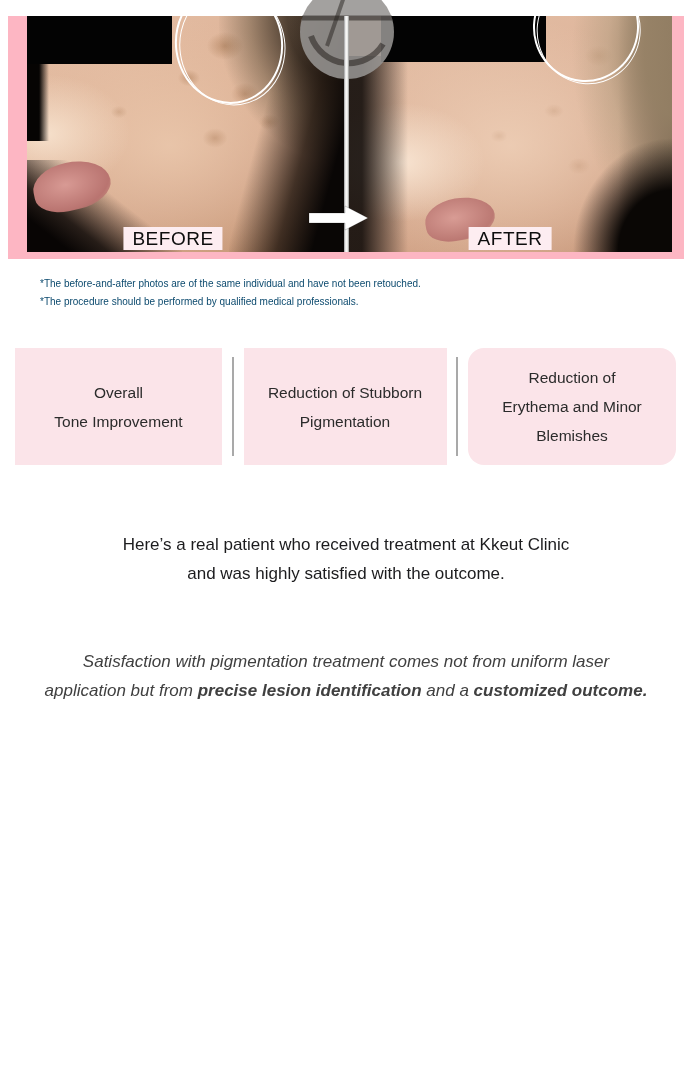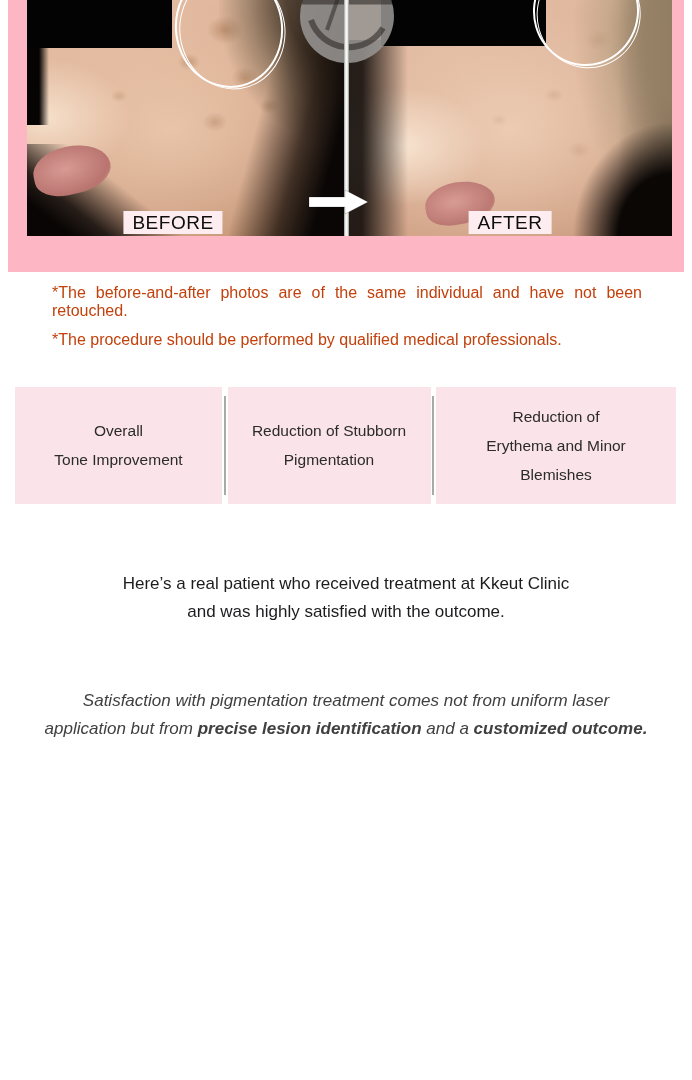--- a/index.html
+++ b/index.html
@@ -5,21 +5,21 @@
   * { box-sizing: border-box; }
   html,body { margin:0; padding:0; }
   body {
     width:692px; height:1080px; overflow:hidden; position:relative;
     background:#ffffff;
     font-family:"Liberation Sans","DejaVu Sans",sans-serif;
     -webkit-font-smoothing:antialiased;
   }
 
   
-  .hero { position:relative; margin:0 8px; width:676px; height:272px; background:#fdb6c3; }
+  .hero { position:relative; margin:16px 8px; width:676px; height:243px; background:#fdb6c3; }
   .photo-strip { position:absolute; left:19px; right:12px; top:0; height:236px; background:#050403; }
   .panel { position:absolute; top:0; bottom:0; overflow:hidden; }
   .panel-before { left:0; width:317px; }
   .panel-after  { left:322px; right:0; }
   .mid-divider { position:absolute; left:317px; width:5px; top:0; bottom:0; z-index:6;
     background:linear-gradient(to right,#99999a,#fdfdfd 38%,#eeeeec 68%,#8e8e8c); }
 
   .skin { position:absolute; inset:0; }
   .panel-before .skin { background:
     radial-gradient(ellipse 120px 85px at 6% 50%, rgba(248,228,208,.9), rgba(248,228,208,0) 70%),
@@ -80,27 +80,27 @@
   .arrow { position:absolute; left:280px; top:188px; z-index:7; }
 
   .tag { position:absolute; bottom:2px; transform:translateX(-50%); z-index:8;
     background:#fdedf1; color:#0d0d0d; font-size:19px; font-weight:500;
     height:23px; line-height:23px; padding:0 9px; letter-spacing:.5px; white-space:nowrap; }
   .panel-before .tag { left:146px; }
   .panel-after  .tag { left:161px; }
 
   
   .disclaimers { margin:7px 38px 0 40px; }
-  .disclaimers p { margin:12px; font-size:16px; line-height:17.6px; color:#c2410c; text-align:justify; }
+  .disclaimers p { margin:0; font-size:10px; line-height:17.6px; color:#0c4a6e; text-align:justify; }
 
   
   .benefits { display:flex; align-items:center; justify-content:space-between; margin:38px 16px 13px 15px; height:117px; }
   .benefit { background:#fbe4e9; height:100%; display:flex; align-items:center; justify-content:center;
     text-align:center; white-space:pre-line; font-size:15.5px; line-height:29px; color:#2b2b2b; }
-  .benefit.b1 { width:207px; } .benefit.b2 { width:203px; } .benefit.b3 { width:240px; }
+  .benefit.b1 { width:207px; } .benefit.b2 { width:203px; } .benefit.b3 { width:208px;border-radius:16px; }
   .vdiv { width:2px; height:99px; background:#a9a9a9; flex:none; }
 
   
   .statement { margin:66px 0 0; text-align:center; font-size:17px; line-height:28.5px;
     color:#1c1c1e; white-space:pre-line; }
   .emphasis { margin:60px 14px 0; text-align:center; font-style:italic; font-size:17px;
     line-height:28.5px; color:#404040; white-space:pre-line; }
   .emphasis strong { font-weight:700; }
 
   

